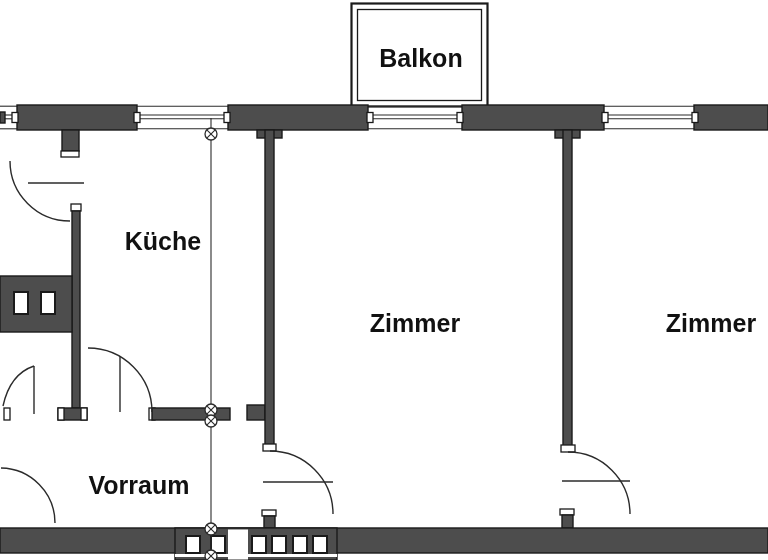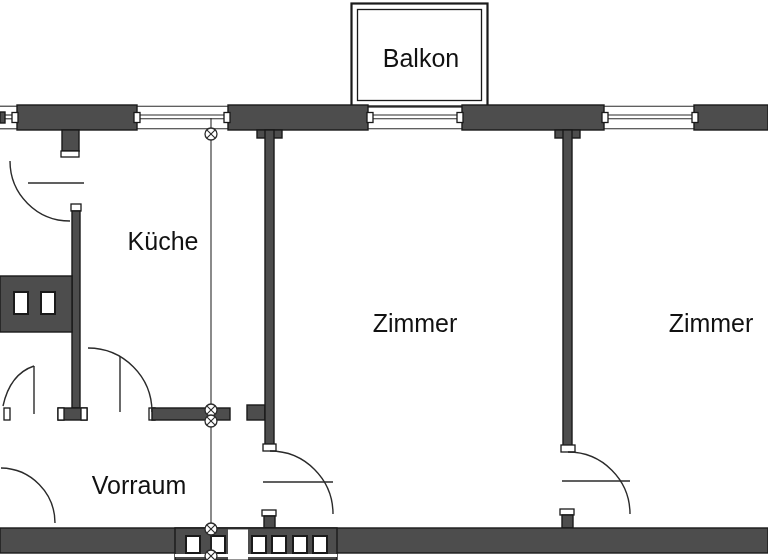--- a/index.html
+++ b/index.html
@@ -1,16 +1,16 @@
 <!DOCTYPE html>
 <html style="--wall-fill: #4d4d4d; --outline: #1a1a1a; --line: #2b2b2b; --background: #ffffff; --text: #111111;"><head>
 <meta charset="utf-8">
 <style>
   html,body{margin:0;padding:0;background:#e8e8e8;}
-  #stage{width:768px;height:560px;background:var(--background,#fff);position:relative;overflow:hidden;}
+  #stage{width:768px;height:560px;background:var(--background,#fff);position:relative;overflow:hidden;font-weight:bold;}
   svg{display:block;}
   .wall{fill:var(--wall-fill,#4d4d4d);stroke:var(--outline,#1a1a1a);stroke-width:1.4;}
   .jamb{fill:#ffffff;stroke:var(--outline,#1a1a1a);stroke-width:1.3;}
   .sq{fill:#ffffff;stroke:var(--outline,#1a1a1a);stroke-width:2;}
   .thin{stroke:var(--line,#2b2b2b);stroke-width:1.1;fill:none;}
   .door{stroke:var(--line,#2b2b2b);stroke-width:1.4;fill:none;}
   .marker{fill:#ffffff;stroke:var(--line,#2b2b2b);stroke-width:1.3;}
   .balcony-outer{fill:#ffffff;stroke:var(--outline,#1a1a1a);stroke-width:2.2;}
   .balcony-inner{fill:none;stroke:var(--outline,#1a1a1a);stroke-width:1.3;}
   .room-label{font-family:"Liberation Sans",sans-serif;font-size:25px;fill:var(--text,#111);text-anchor:middle;}

